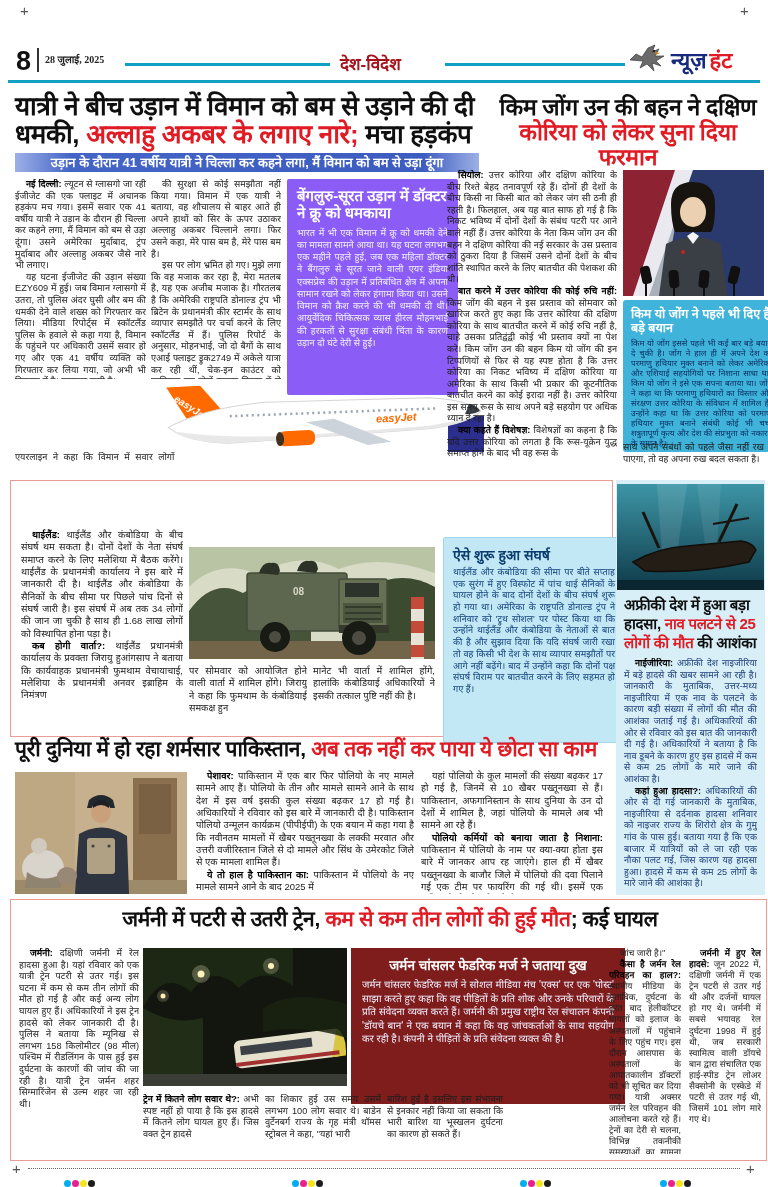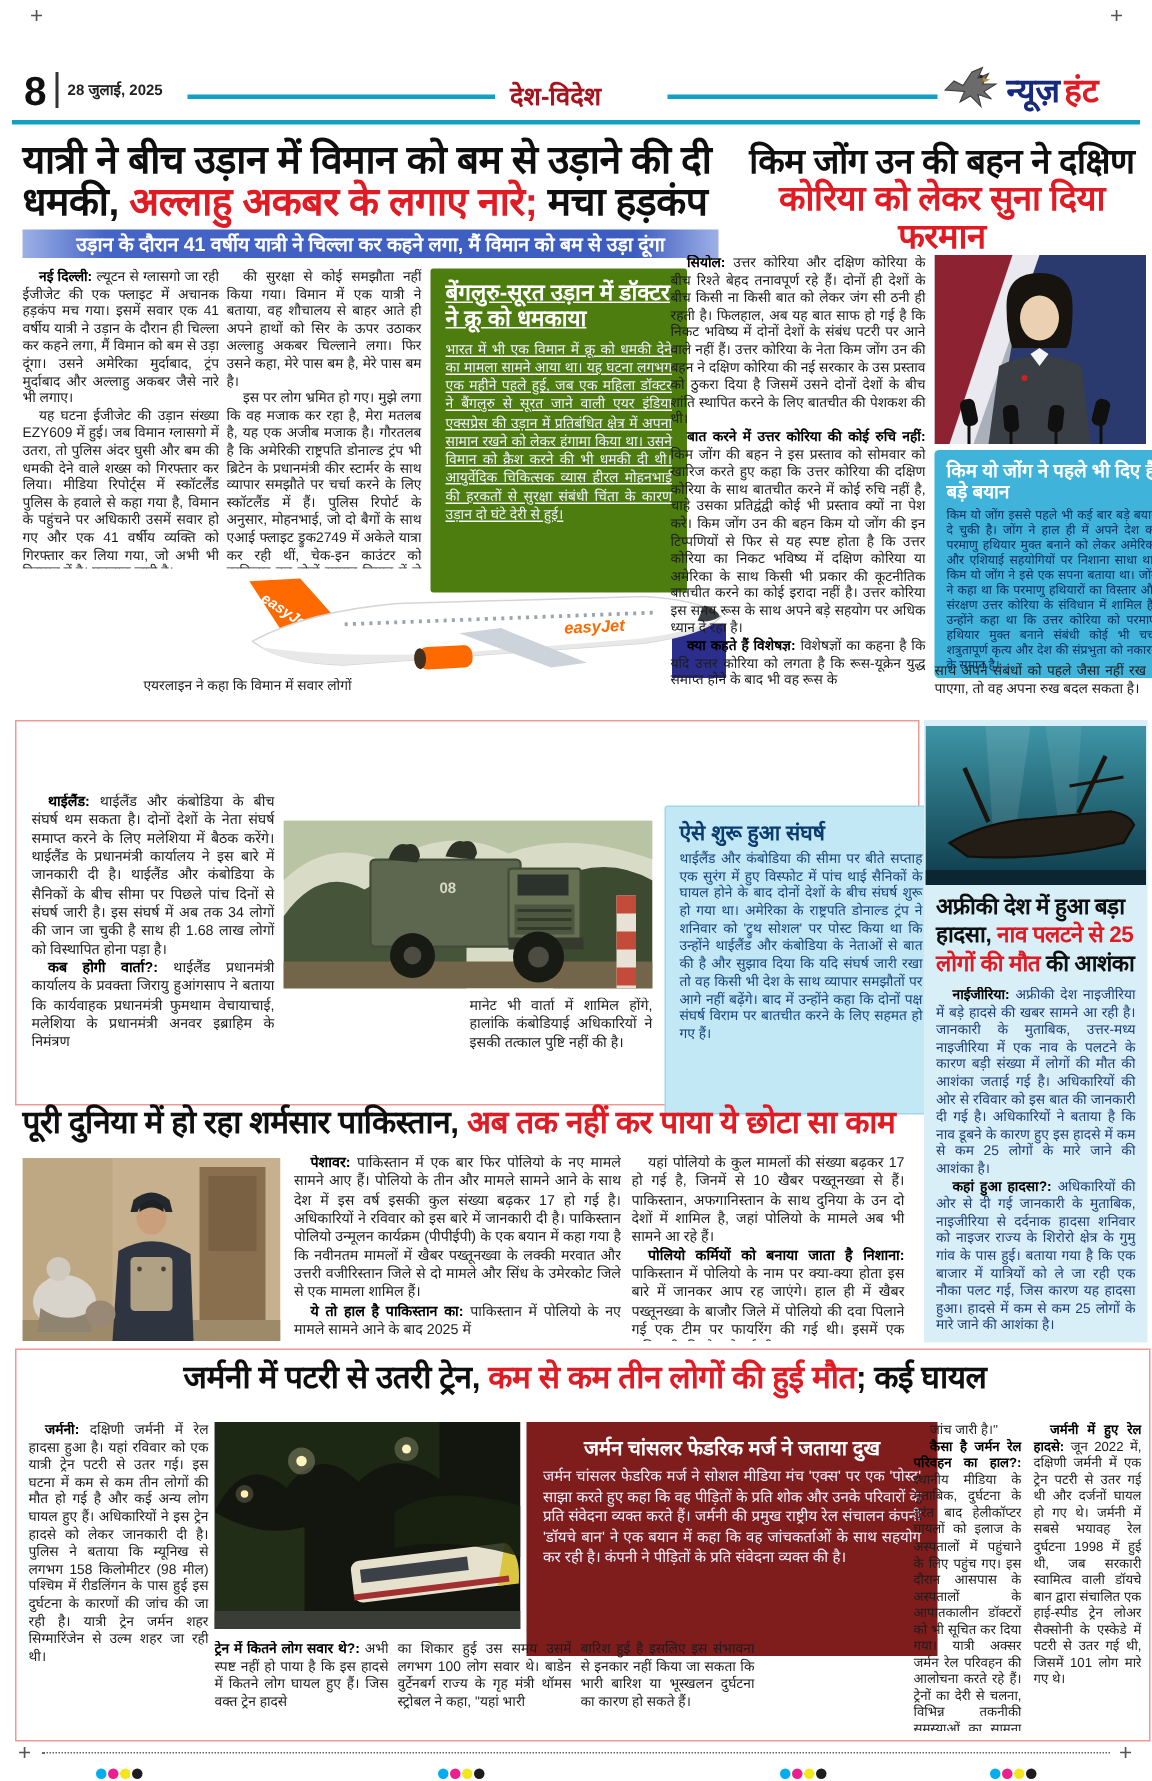--- a/index.html
+++ b/index.html
@@ -2,21 +2,21 @@
 <html><head>
 <meta charset="utf-8">
 <style>
   html,body{margin:0;padding:0;background:#ffffff;}
   #page{position:relative;width:768px;height:1187px;background:#fff;overflow:hidden;
         font-family:"Liberation Sans","DejaVu Sans",sans-serif;}
   .abs{position:absolute;}
   .regmark{color:#555;font-size:15px;font-weight:400;}
   
   .pgnum{font-size:27px;font-weight:bold;color:#111;line-height:1;}
-  .pgdate{font-size:10px;font-weight:bold;color:#222;}
+  .pgdate{font-size:10px;font-weight:bold;color:#222;font-family:Liberation Serif, serif;}
   .vdiv{width:2px;background:#333;}
   .section-title{font-size:17px;font-weight:bold;color:#a6131c;}
   .tealline{background:#129fc4;}
   .mast-blue{color:#172a7c;font-weight:bold;font-size:22px;}
   .mast-red{color:#e01b24;font-weight:bold;font-size:22px;}
   
   .hl{font-weight:800;color:#0f0f0f;letter-spacing:-0.3px;line-height:1.08;}
   .hl .red, .red{color:#e01b24;margin-top:48px;}
   .hl1{font-size:26px;}
   .hl2{font-size:23px;}
@@ -26,21 +26,21 @@
   
   .banner{background:linear-gradient(90deg,#9db0e6 0%,#4464c6 12%,#3c5cc0 88%,#9db0e6 100%);
           color:#fff;font-weight:bold;font-size:13px;text-align:center;line-height:19px;}
   
   .col{font-size:9.5px;line-height:1.3;text-align:justify;color:#1d1d1d;overflow:hidden;}
   .col p{margin:0;text-indent:11px;}
   .col p b{font-weight:bold;color:#000;}
   .col-sm{font-size:9.2px;line-height:1.26;}
   .cap p{text-indent:0;}
   
-  .box-navy{background:#4d7c0f;color:#fff;border-radius:2px;overflow:hidden;text-decoration:underline;}
+  .box-navy{background:#8b5cf6;color:#fff;border-radius:2px;overflow:hidden;}
   .box-navy .bx-title{font-size:15px;font-weight:bold;line-height:1.15;margin:0 0 5px 0;color:#fff;}
   .box-navy .bx-body{font-size:9.3px;line-height:1.32;text-align:justify;color:#f2f2ff;}
   .box-cyan{background:#3fb3da;border-radius:3px;overflow:hidden;}
   .box-cyan .bx-title{font-size:12.5px;font-weight:bold;color:#ffffff;line-height:1.15;margin:0 0 3px 0;}
   .box-cyan .bx-body{font-size:8.2px;line-height:1.22;text-align:justify;color:#0c2f63;}
   .box-ltcyan{background:#c2e8f6;border:1px solid #9fd6ec;border-radius:2px;overflow:hidden;}
   .box-ltcyan .bx-title{font-size:14px;font-weight:bold;color:#0a3c70;margin:0 0 3px 0;}
   .box-ltcyan .bx-body{font-size:9.2px;line-height:1.27;text-align:justify;color:#16447c;}
   .box-navy2{background:#7f1d1d;color:#fff;overflow:hidden;}
   .box-navy2 .bx-title{font-size:13.5px;font-weight:bold;text-align:center;color:#fff;margin:0 0 4px 0;}
@@ -110,21 +110,21 @@
       <path d="M30,46 Q68,28 128,26 L292,30 Q330,34 343,46 Q330,58 290,61 L90,65 Q48,62 30,46 Z" fill="#ffffff" stroke="#d5d5d5" stroke-width="1"></path>
       <path d="M34,50 Q80,60 160,61 L288,58 Q322,55 340,48 Q328,58 290,61 L90,65 Q50,62 34,50 Z" fill="#e8e8e8"></path>
       <path d="M332,38 q9,3 10,8 q-7,4 -15,2 z" fill="#3a3f46"></path>
       <line x1="92" y1="38" x2="298" y2="41" stroke="#9aa4ae" stroke-width="2.5" stroke-dasharray="2,3.5"></line>
       <polygon points="168,48 228,74 252,72 196,46" fill="#cdd3da"></polygon>
       <rect x="140" y="56" width="36" height="15" rx="6" fill="#ff6a00"></rect>
       <ellipse cx="141" cy="63.5" rx="4" ry="7" fill="#42301e"></ellipse>
       <text x="238" y="52" font-size="11" font-weight="bold" font-style="italic" fill="#ff6a00">easyJet</text>
     </g>
   </svg>
-  <div class="abs col col-sm" style="left:15px;top:452px;width:300px;height:14px;text-align:center;">एयरलाइन ने कहा कि विमान में सवार लोगों</div>
+  <div class="abs col col-sm" style="left:15px;top:452px;width:300px;height:14px;text-align:left;font-family:Liberation Mono, monospace;">एयरलाइन ने कहा कि विमान में सवार लोगों</div>
 
   <div class="abs hl hl2" style="left:492px;top:95px;width:272px;height:58px;text-align:center;">
     <span>किम जोंग उन की बहन ने दक्षिण</span><br>
     <span class="red">कोरिया को लेकर सुना दिया फरमान</span>
   </div>
   <div class="abs col col-sm" style="left:447px;top:170px;width:170px;height:292px;">
       <p><b>सियोल: </b>उत्तर कोरिया और दक्षिण कोरिया के बीच रिश्ते बेहद तनावपूर्ण रहे हैं। दोनों ही देशों के बीच किसी ना किसी बात को लेकर जंग सी ठनी ही रहती है। फिलहाल, अब यह बात साफ हो गई है कि निकट भविष्य में दोनों देशों के संबंध पटरी पर आने वाले नहीं हैं। उत्तर कोरिया के नेता किम जोंग उन की बहन ने दक्षिण कोरिया की नई सरकार के उस प्रस्ताव को ठुकरा दिया है जिसमें उसने दोनों देशों के बीच शांति स्थापित करने के लिए बातचीत की पेशकश की थी।</p>
       <p><b>बात करने में उत्तर कोरिया की कोई रुचि नहीं: </b>किम जोंग की बहन ने इस प्रस्ताव को सोमवार को खारिज करते हुए कहा कि उत्तर कोरिया की दक्षिण कोरिया के साथ बातचीत करने में कोई रुचि नहीं है, चाहे उसका प्रतिद्वंद्वी कोई भी प्रस्ताव क्यों ना पेश करे। किम जोंग उन की बहन किम यो जोंग की इन टिप्पणियों से फिर से यह स्पष्ट होता है कि उत्तर कोरिया का निकट भविष्य में दक्षिण कोरिया या अमेरिका के साथ किसी भी प्रकार की कूटनीतिक बातचीत करने का कोई इरादा नहीं है। उत्तर कोरिया इस समय रूस के साथ अपने बड़े सहयोग पर अधिक ध्यान दे रहा है।</p>
       <p><b>क्या कहते हैं विशेषज्ञ: </b>विशेषज्ञों का कहना है कि यदि उत्तर कोरिया को लगता है कि रूस-यूक्रेन युद्ध समाप्त होने के बाद भी वह रूस के</p>
     </div>
@@ -185,20 +185,23 @@
           <circle cx="170" cy="91" r="7" fill="#4c4c42"></circle>
         <path d="M70,26 q4,-12 12,-10 q8,-2 9,8 l-2,4 z" fill="#2c3226"></path>
         <path d="M108,24 q4,-12 12,-10 q8,-2 9,8 l-2,4 z" fill="#2c3226"></path>
       </g>
       <rect x="222" y="50" width="13" height="62" fill="#e8e2d6"></rect>
       <rect x="222" y="50" width="13" height="12" fill="#c24b3a"></rect>
       <rect x="222" y="74" width="13" height="12" fill="#c24b3a"></rect>
       <rect x="222" y="98" width="13" height="12" fill="#c24b3a"></rect>
     </svg>
 
+    <div class="abs col cap" style="left:178px;top:184px;width:118px;height:60px;">
+        <p>पर सोमवार को आयोजित होने वाली वार्ता में शामिल होंगे। जिरायु ने कहा कि फुमथाम के कंबोडियाई समकक्ष हुन</p>
+      </div>
     <div class="abs col cap" style="left:302px;top:184px;width:122px;height:60px;">
         <p>मानेट भी वार्ता में शामिल होंगे, हालांकि कंबोडियाई अधिकारियों ने इसकी तत्काल पुष्टि नहीं की है।</p>
       </div>
 
     <div class="abs box-ltcyan" style="left:432px;top:56px;width:162px;height:190px;padding:7px 9px;">
       <div class="bx-title">ऐसे शुरू हुआ संघर्ष</div>
       <div class="bx-body">थाईलैंड और कंबोडिया की सीमा पर बीते सप्ताह एक सुरंग में हुए विस्फोट में पांच थाई सैनिकों के घायल होने के बाद दोनों देशों के बीच संघर्ष शुरू हो गया था। अमेरिका के राष्ट्रपति डोनाल्ड ट्रंप ने शनिवार को 'ट्रुथ सोशल' पर पोस्ट किया था कि उन्होंने थाईलैंड और कंबोडिया के नेताओं से बात की है और सुझाव दिया कि यदि संघर्ष जारी रखा तो वह किसी भी देश के साथ व्यापार समझौतों पर आगे नहीं बढ़ेंगे। बाद में उन्होंने कहा कि दोनों पक्ष संघर्ष विराम पर बातचीत करने के लिए सहमत हो गए हैं।</div>
     </div>
   </div>
 

